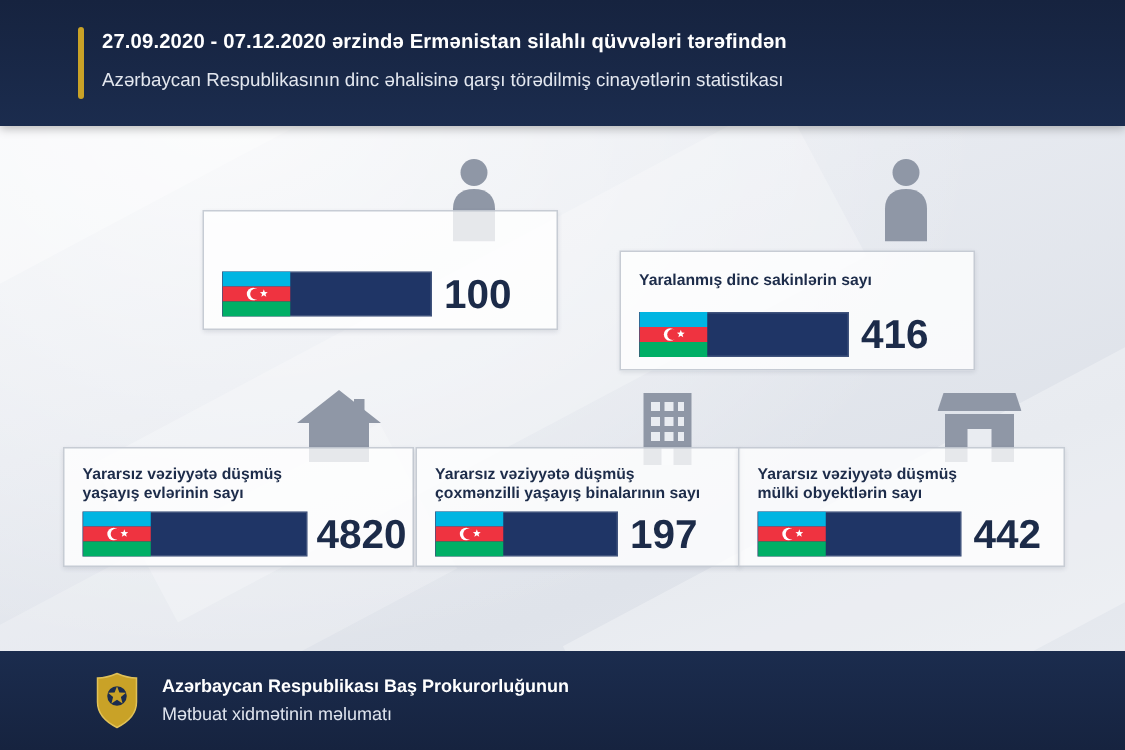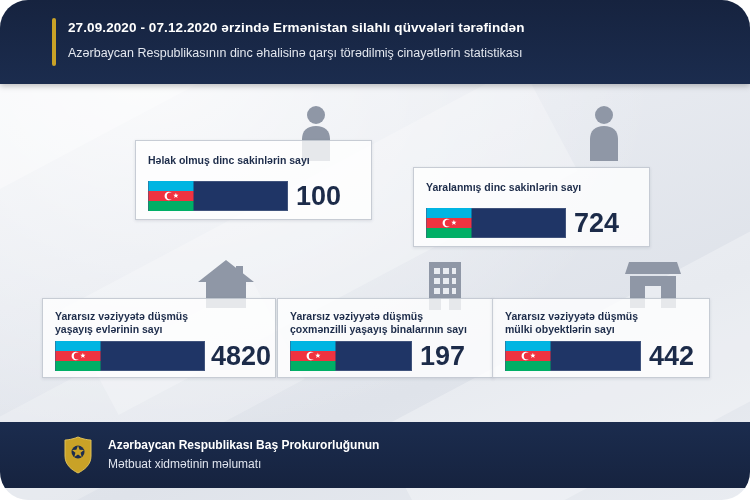--- a/index.html
+++ b/index.html
@@ -9,21 +9,20 @@
   }
   body {
     font-family: "Liberation Sans", sans-serif;
   }
   #infographic {
     position: relative;
     width: 750px;
     height: 500px;
     overflow: hidden;
     background: linear-gradient(160deg, #f2f4f7 0%, #e7eaf0 40%, #dfe3ea 70%, #e9ecf1 100%);
-    border-radius: 28px;
   }
   
   .bg-band {
     position: absolute;
     background: rgba(255,255,255,0.45);
     transform: rotate(-28deg);
     pointer-events: none;
   }
   .bg-band.b1 { left: -120px; top: -40px;  width: 420px; height: 170px; background: rgba(255,255,255,0.35); }
   .bg-band.b2 { left: 60px;  top: 180px;  width: 520px; height: 120px; background: rgba(255,255,255,0.25); }
@@ -111,21 +110,21 @@
   }
   .icon-wrap {
     position: absolute;
     color: #8f97a6;
   }
   .icon-wrap svg { display: block; }
 
   
   .footer {
     position: absolute;
-    left: 0; bottom: 12px;
+    left: 0; bottom: 0;
     width: 750px;
     height: 66px;
     background: linear-gradient(180deg, #1b2c4e 0%, #16233f 100%);
     margin-top: 20px;
   }
   .footer .emblem {
     position: absolute;
     left: 58px; top: 13px;
     width: 40px; height: 40px;
   }
@@ -160,21 +159,20 @@
     <div class="line2">Azərbaycan Respublikasının dinc əhalisinə qarşı törədilmiş cinayətlərin statistikası</div>
   </div>
 
   <div class="icon-wrap" style="left:295px; top:105px;">
     <svg width="42" height="56" viewBox="0 0 42 56" fill="currentColor" aria-hidden="true">
       <circle cx="21" cy="10" r="9"></circle>
       <path d="M21 21c-9 0-14 5-14 13v22h28V34c0-8-5-13-14-13z"></path>
     </svg>
   </div>
   <div class="card" style="left:135px; top:140px; width:235px; height:78px;">
-    <div class="label" style="top:13px;">Həlak olmuş dinc sakinlərin sayı</div>
     <div class="bar" style="top:40px; width:140px;">
       <svg class="flag" viewBox="0 0 60 40">
         <rect width="60" height="13.33" y="0" fill="#00b5e2"></rect>
         <rect width="60" height="13.34" y="13.33" fill="#ef3340"></rect>
         <rect width="60" height="13.33" y="26.67" fill="#00af66"></rect>
         <g fill="#ffffff">
           <circle cx="27" cy="20" r="5.6"></circle>
           <circle cx="29.2" cy="20" r="4.8" fill="#ef3340"></circle>
           <path d="M36.5 15.8l0.9 2.5 2.6 0.1-2 1.6 0.7 2.5-2.2-1.4-2.2 1.4 0.7-2.5-2-1.6 2.6-0.1z"></path>
         </g>
@@ -196,21 +194,21 @@
         <rect width="60" height="13.33" y="0" fill="#00b5e2"></rect>
         <rect width="60" height="13.34" y="13.33" fill="#ef3340"></rect>
         <rect width="60" height="13.33" y="26.67" fill="#00af66"></rect>
         <g fill="#ffffff">
           <circle cx="27" cy="20" r="5.6"></circle>
           <circle cx="29.2" cy="20" r="4.8" fill="#ef3340"></circle>
           <path d="M36.5 15.8l0.9 2.5 2.6 0.1-2 1.6 0.7 2.5-2.2-1.4-2.2 1.4 0.7-2.5-2-1.6 2.6-0.1z"></path>
         </g>
       </svg>
     </div>
-    <div class="value" style="left:160px; top:40px;">724</div>
+    <div class="value" style="left:160px; top:40px;">416</div>
   </div>
 
   <div class="icon-wrap" style="left:196px; top:258px;">
     <svg width="60" height="52" viewBox="0 0 60 52" fill="currentColor" aria-hidden="true">
       <path d="M30 2L2 24h8v26h40V24h8L30 2z"></path>
       <rect x="40" y="8" width="7" height="10"></rect>
     </svg>
   </div>
   <div class="card" style="left:42px; top:298px; width:232px; height:78px;">
     <div class="label" style="top:11px; white-space:pre-line;">Yararsız vəziyyətə düşmüş

